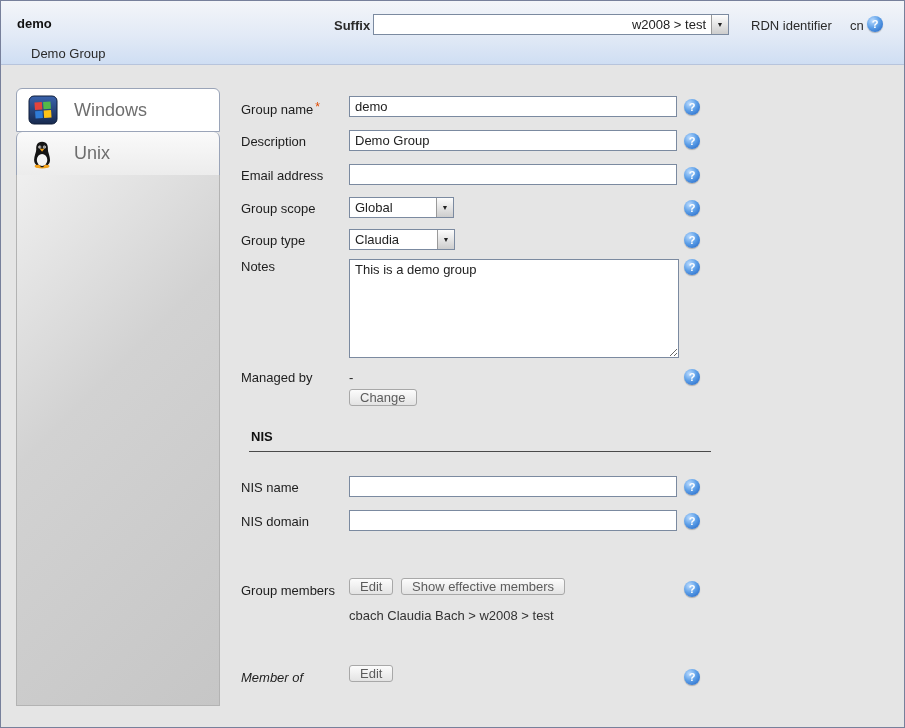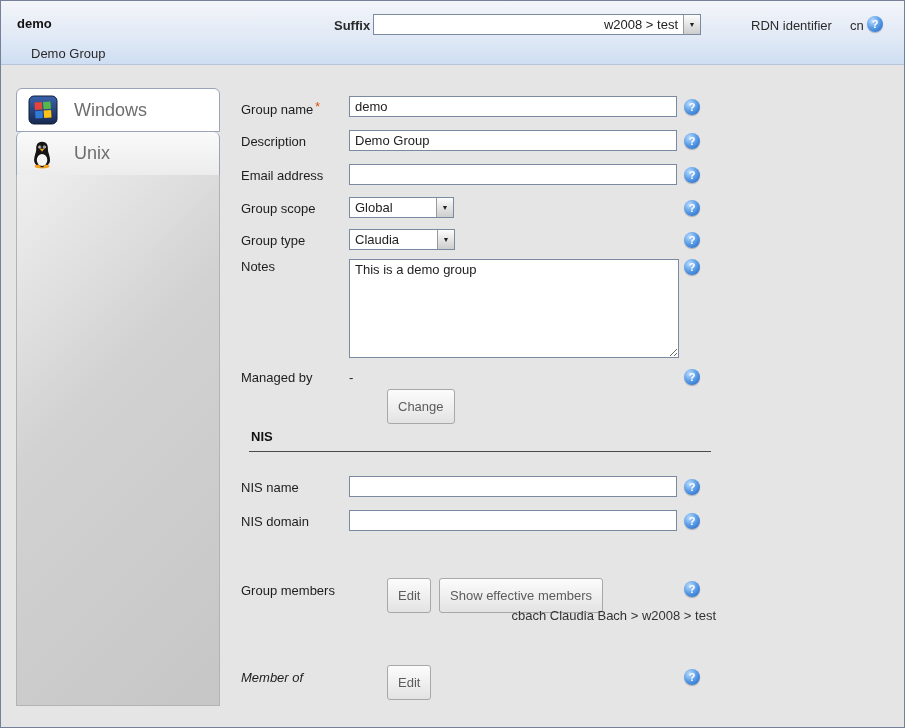--- a/index.html
+++ b/index.html
@@ -27,21 +27,21 @@
   .select {
     display:flex; align-items:stretch; background:#fff;
     border:1px solid #7b8aa0; height:21px; cursor:pointer;
   }
   .select-value { flex:1; padding:2px 5px; white-space:nowrap; overflow:hidden; color:#222; }
   .select-arrow {
     width:17px; background:linear-gradient(#fdfdfd,#cdcdcd);
     border-left:1px solid #9a9a9a; display:flex; align-items:center; justify-content:center;
     font-size:7px; color:#222; font-style:normal;
   }
-  .suffix-select { position:absolute; left:372px; top:13px; width:328px; }
+  .suffix-select { position:absolute; left:372px; top:13px; width:356px; }
   .suffix-select .select-value { text-align:right; }
   .scope-select  { position:absolute; left:348px; top:196px; width:105px;justify-content:space-between; }
   .type-select   { position:absolute; left:348px; top:228px; width:106px; }
 
   
   .tab {
     position:absolute; left:15px; width:204px; height:44px;
     border:1px solid #9aa4b8; border-radius:6px 6px 0 0;
     display:flex; align-items:center; gap:16px; padding-left:11px; cursor:pointer;
   }
@@ -63,39 +63,39 @@
     position:absolute; left:348px; width:328px; height:21px;
     border:1px solid #7b8aa0; background:#fff; padding:1px 5px;
     font:13px "Liberation Sans", sans-serif; color:#222;
   }
   .ta {
     position:absolute; left:348px; top:258px; width:330px; height:99px;
     border:1px solid #7b8aa0; background:#fff; padding:2px 5px;
     font:13px "Liberation Sans", sans-serif; color:#222; resize:both;
   }
   .btn {
-    position:absolute; height:35px; padding:0 10px;
+    position:absolute; height:17px; padding:0 10px;
     background:linear-gradient(#fcfcfc,#e3e3e3); border:1px solid #a8a8a8;
     border-radius:3px; color:#5c5c5c; font:13px "Liberation Sans", sans-serif;
-    display:inline-flex; align-items:center; cursor:pointer;margin-left:38px;
+    display:inline-flex; align-items:center; cursor:pointer;
   }
   .help {
     position:absolute; left:683px; width:16px; height:16px; border-radius:50%;
     background:radial-gradient(circle at 35% 30%, #bcdcff 0%, #5ea0e8 45%, #1a5fc2 100%);
     color:#fff; font-size:11px; font-weight:bold;
     display:flex; align-items:center; justify-content:center;
     box-shadow:0 1px 1px rgba(0,0,0,.25); cursor:pointer;
   }
   .section {
     position:absolute; left:248px; top:428px; width:462px;
     border-bottom:1px solid #4a4a4a; padding:0 0 7px 2px; font-weight:bold; color:#111;
   }
   .members {
-    position:absolute; left:363px; top:605px; width:352px;
-    text-align:right; color:#333; line-height:20px;
+    position:absolute; left:348px; top:605px; width:352px;
+    color:#333; line-height:20px;
   }
   .dash-value { position:absolute; left:348px; top:369px; color:#222; }
 </style>
 </head>
 <body>
 
 <div class="window">
 
   <div class="header">
     <div class="title">demo</div>

